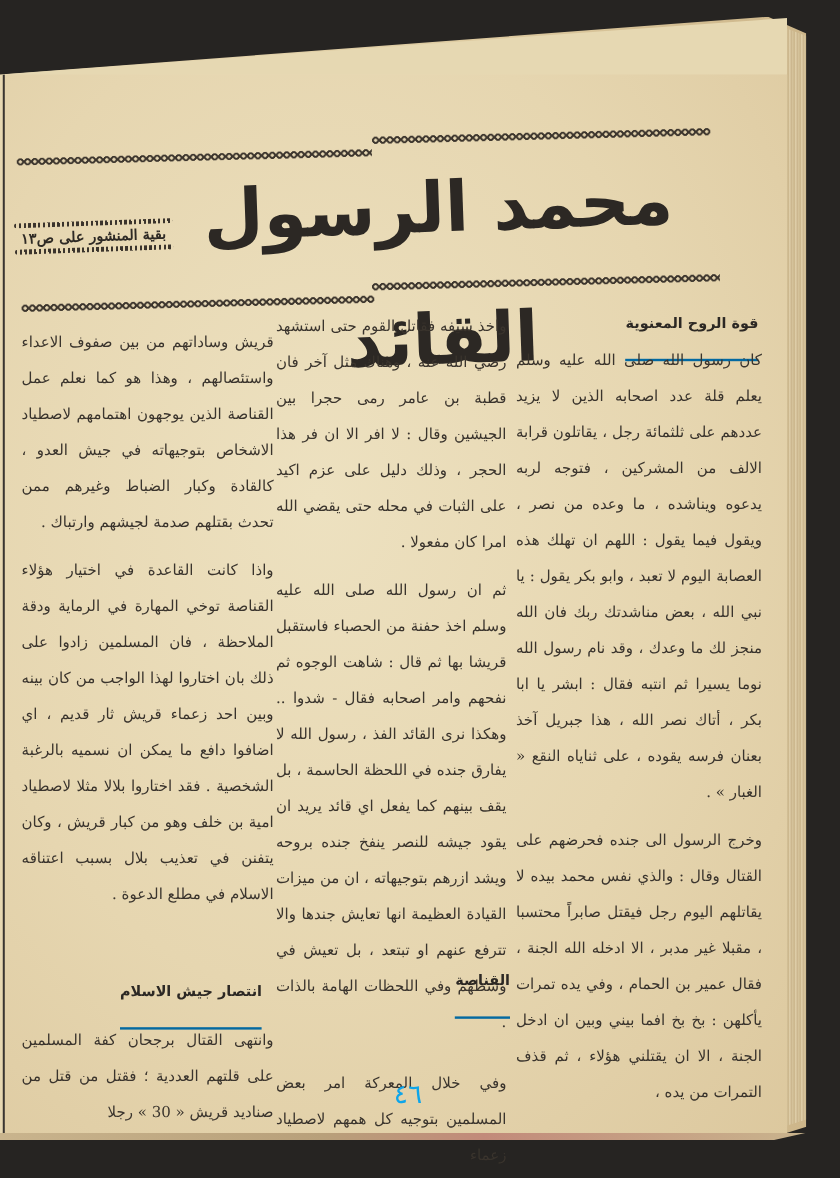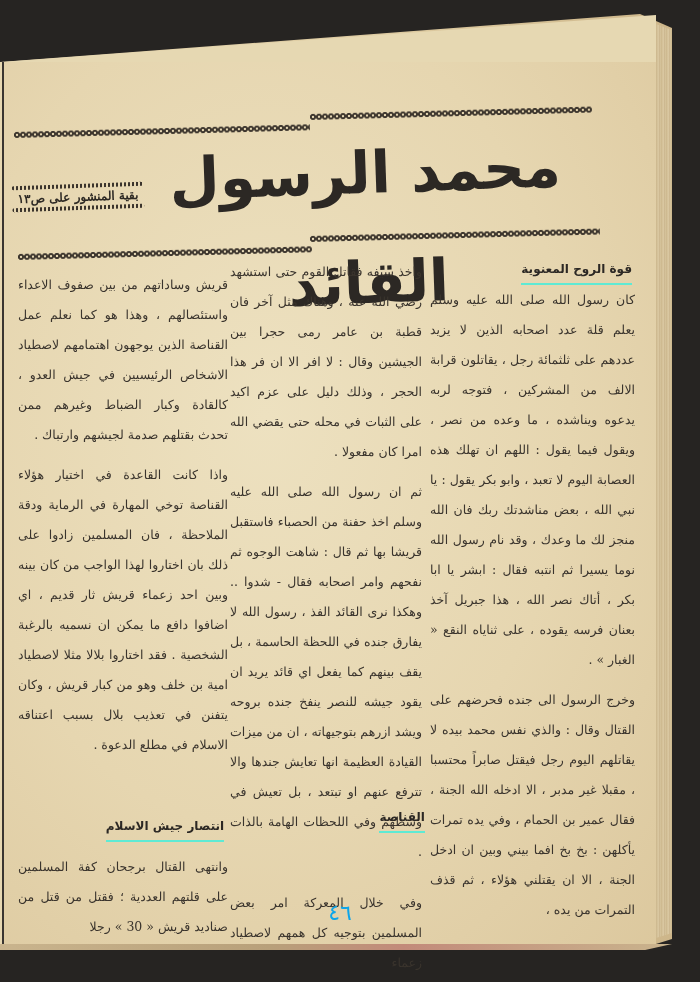--- a/index.html
+++ b/index.html
@@ -63,26 +63,26 @@
       font-family: "DejaVu Serif", serif;
     }
     .col p { margin: 0; }
     .col .gap { height: 10px; }
     .col-right { left: 430px; top: 285px; width: 205px; }
     .col-mid { left: 230px; top: 257px; width: 192px; }
     .col-left { left: 18px; top: 270px; width: 210px; }
     .sec-head {
       font-family: "DejaVu Sans", sans-serif; font-weight: bold;
       font-size: 12px; color: #2c2824; line-height: 20px;
-      display: inline-block; padding-bottom: 4px;
-      border-bottom: 2px solid #5eead4;
+      display: inline-block; padding-bottom: 20px;
+      border-bottom: 2px solid #0369a1;
     }
     .sh-right { position: absolute; left: 512px; top: 258px; width: 120px; text-align: right; direction: rtl; }
     .sh-mid { position: absolute; left: 380px; top: 806px; width: 45px; text-align: center; direction: rtl; }
-    .sh-left { position: absolute; left: 100px; top: 815px; width: 130px; text-align: center; direction: rtl; }
+    .sh-left { position: absolute; left: 100px; top: 815px; width: 130px; text-align: left; direction: rtl; }
     .page-num {
       position: absolute; left: 300px; top: 900px; width: 80px; text-align: center;
       font-size: 22px; color: #0ea5e9; font-family: "DejaVu Sans", sans-serif;
     }
     .bottom-edge {
       position: absolute; left: 0; top: 944px; width: 672px; height: 6px;
       background: linear-gradient(90deg, #c9b48d, #b8a07a 40%, #c28a7a 60%, #c9b48d);
       clip-path: polygon(0 0, 100% 0, 96% 100%, 0 100%);
     }
   </style>
@@ -123,21 +123,21 @@
   <p>ثم ان رسول الله صلى الله عليه وسلم اخذ حفنة من الحصباء فاستقبل قريشا بها ثم قال : شاهت الوجوه ثم نفحهم وامر اصحابه فقال - شدوا .. وهكذا نرى القائد الفذ ، رسول الله لا يفارق جنده في اللحظة الحاسمة ، بل يقف بينهم كما يفعل اي قائد يريد ان يقود جيشه للنصر ينفخ جنده بروحه ويشد ازرهم بتوجيهاته ، ان من ميزات القيادة العظيمة انها تعايش جندها والا تترفع عنهم او تبتعد ، بل تعيش في وسطهم وفي اللحظات الهامة بالذات .</p>
 </div>
 <div class="sh-mid">
   <span class="sec-head">القناصة</span>
 </div>
 <div class="col" style="left:230px; top:888px; width:192px;">
   <p>وفي خلال المعركة امر بعض المسلمين بتوجيه كل همهم لاصطياد زعماء</p>
 </div>
 
 <div class="col col-left">
-  <p>قريش وساداتهم من بين صفوف الاعداء واستئصالهم ، وهذا هو كما نعلم عمل القناصة الذين يوجهون اهتمامهم لاصطياد الاشخاص الرئيسيين في جيش العدو ، كالقادة وكبار الضباط وغيرهم ممن تحدث بقتلهم صدمة لجيشهم وارتباك .</p>
+  <p>قريش وساداتهم من بين صفوف الاعداء واستئصالهم ، وهذا هو كما نعلم عمل القناصة الذين يوجهون اهتمامهم لاصطياد الاشخاص بتوجيهاته في جيش العدو ، كالقادة وكبار الضباط وغيرهم ممن تحدث بقتلهم صدمة لجيشهم وارتباك .</p>
   <div class="gap"></div>
   <p>واذا كانت القاعدة في اختيار هؤلاء القناصة توخي المهارة في الرماية ودقة الملاحظة ، فان المسلمين زادوا على ذلك بان اختاروا لهذا الواجب من كان بينه وبين احد زعماء قريش ثار قديم ، اي اضافوا دافع ما يمكن ان نسميه بالرغبة الشخصية . فقد اختاروا بلالا مثلا لاصطياد امية بن خلف وهو من كبار قريش ، وكان يتفنن في تعذيب بلال بسبب اعتناقه الاسلام في مطلع الدعوة .</p>
 </div>
 <div class="sh-left">
   <span class="sec-head">انتصار جيش الاسلام</span>
 </div>
 <div class="col" style="left:18px; top:852px; width:210px;">
   <p>وانتهى القتال برجحان كفة المسلمين على قلتهم العددية ؛ فقتل من قتل من صناديد قريش « 30 » رجلا</p>
 </div>
 

